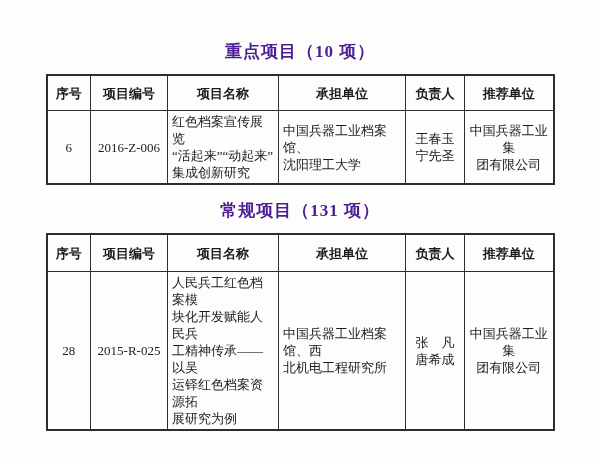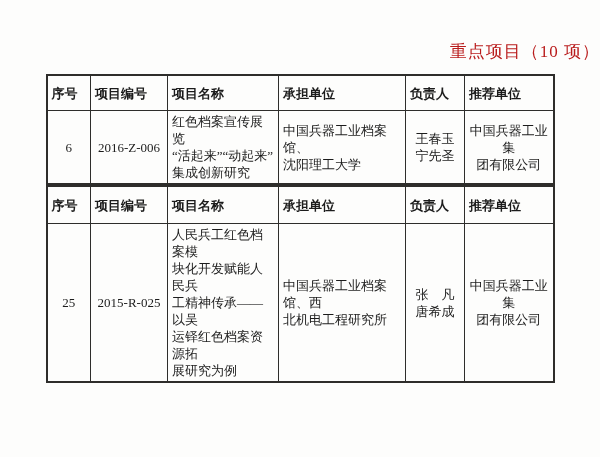--- a/index.html
+++ b/index.html
@@ -7,35 +7,35 @@
     width:600px;height:457px;box-sizing:border-box;
     background:#fdfdfc;color:#1c1c1c;overflow:hidden;
     font-family:"Liberation Serif","DejaVu Serif",serif;
     padding-top:26px;
   }
   .title{
     text-align:center;font-size:21px;font-weight:700;
     margin:0;letter-spacing:0.5px;color:#161616;
   }
   .section-heading{
-    text-align:right;font-size:17px;font-weight:400;
-    margin:14px 0 11px 0;letter-spacing:1px;color:#b91c1c;
+    text-align:center;font-size:17px;font-weight:700;
+    margin:14px 0 11px 0;letter-spacing:1px;color:#4c1d95;
   }
   table.doc{
     border-collapse:collapse;table-layout:fixed;
     width:507px;margin:0 auto;
     border:2px solid #2e2d2b;
   }
   table.doc th, table.doc td{
     border:1px solid #2e2d2b;
     font-size:13px;line-height:17px;
     padding:2px 4px;vertical-align:middle;
     overflow:hidden;
   }
-  table.doc th{font-weight:700;text-align:left;}
+  table.doc th{font-weight:700;text-align:center;}
   #table-key th{height:30px;}
   #table-regular th{height:32px;}
   td.c{text-align:center;}
   td.l{text-align:left;padding-left:6px;padding-right:3px;}
   tr.h64 td{height:62px;}
   tr.h88 td{height:86px;}
   col.w-seq{width:44px;}
   col.w-code{width:77px;}
   col.w-name{width:111px;}
   col.w-unit{width:127px;}
@@ -74,20 +74,21 @@
         <td class="c">6</td>
         <td class="c">2016-Z-006</td>
         <td class="l">红色档案宣传展览<br>“活起来”“动起来”<br>集成创新研究</td>
         <td class="l">中国兵器工业档案馆、<br>沈阳理工大学</td>
         <td class="c">王春玉<br>宁先圣</td>
         <td class="c">中国兵器工业集<br>团有限公司</td>
       </tr>
     </tbody>
   </table>
 
+  <h2 class="section-heading">常规项目（131 项）</h2>
 
   <table class="doc" id="table-regular">
     <colgroup>
       <col class="w-seq">
         <col class="w-code">
         <col class="w-name">
       <col class="w-unit">
         <col class="w-leader">
         <col class="w-rec">
     </colgroup>
@@ -96,21 +97,21 @@
         <th>序号</th>
         <th>项目编号</th>
         <th>项目名称</th>
         <th>承担单位</th>
         <th>负责人</th>
         <th>推荐单位</th>
       </tr>
     </thead>
     <tbody>
       <tr class="h88">
-        <td class="c">25</td>
+        <td class="c">28</td>
         <td class="c">2015-R-025</td>
         <td class="l">人民兵工红色档案模<br>块化开发赋能人民兵<br>工精神传承——以吴<br>运铎红色档案资源拓<br>展研究为例</td>
         <td class="l">中国兵器工业档案馆、西<br>北机电工程研究所</td>
         <td class="c">张　凡<br>唐希成</td>
         <td class="c">中国兵器工业集<br>团有限公司</td>
       </tr>
 
     </tbody>
   </table>
 

